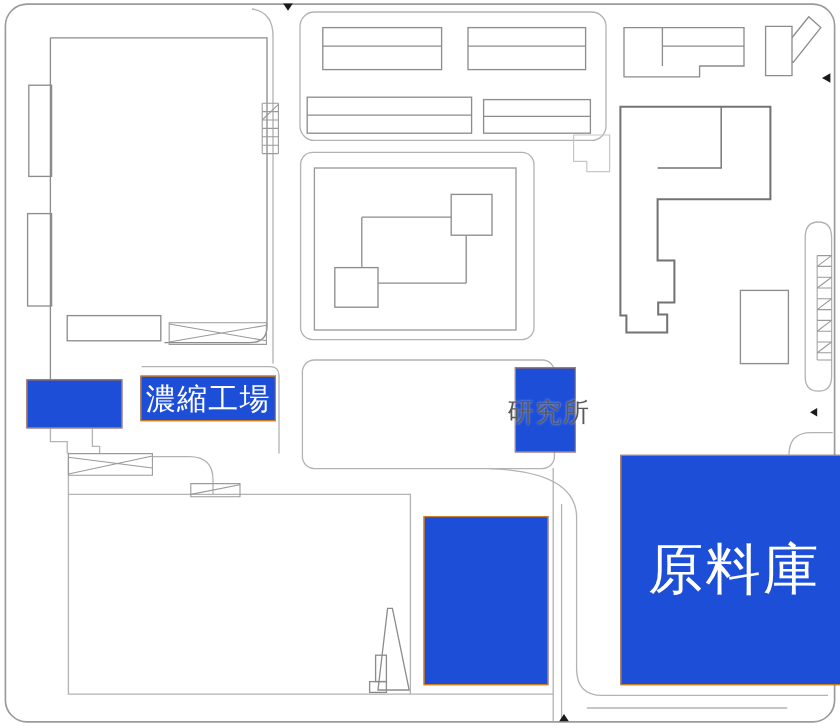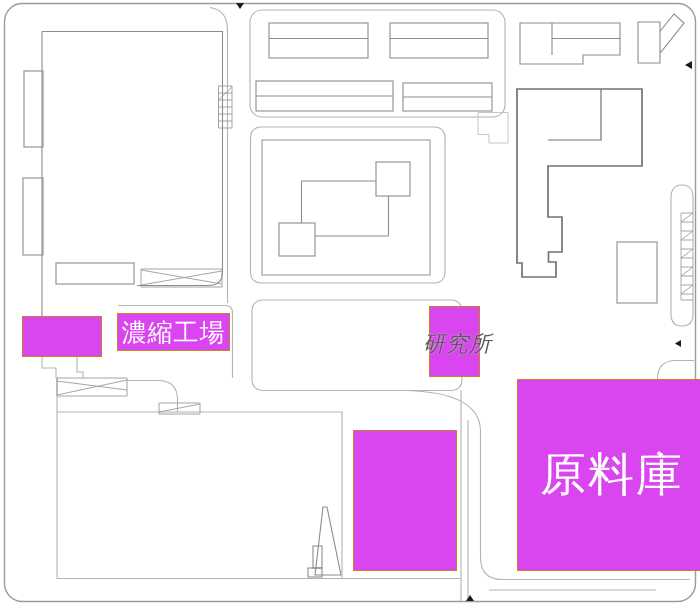--- a/index.html
+++ b/index.html
@@ -2,33 +2,33 @@
 <html><head>
 <meta charset="utf-8">
 <style>
   html,body{margin:0;padding:0;background:#ffffff;}
   .map{
     position:relative;width:700px;height:607px;background:#ffffff;overflow:hidden;
     font-family:"Liberation Sans","DejaVu Sans",sans-serif;
   }
   .map svg{position:absolute;left:0;top:0;z-index:1;}
   .bld{
-    position:absolute;z-index:2;background:#d946ef;border:1px solid #CC7E25;
+    position:absolute;z-index:2;background:#1d4ed8;border:1px solid #CC7E25;
     box-sizing:border-box;display:flex;align-items:center;justify-content:center;
     color:#ffffff;white-space:nowrap;
   }
   .bld-west{left:22px;top:316px;width:80px;height:41px;}
   .bld-noshuku{left:117px;top:313px;width:113px;height:38px;font-size:25px;letter-spacing:1px;}
   .bld-hakko{left:261px;top:314px;width:161px;height:69px;font-size:36px;letter-spacing:2px;}
   .bld-kenkyujo{left:429px;top:306px;width:51px;height:71px;}
   .bld-south{left:353px;top:430px;width:104px;height:141px;}
   .bld-genryoko{left:517px;top:379px;width:190px;height:192px;font-size:46px;letter-spacing:2px;}
   .kenkyujo-label{
     position:absolute;z-index:3;left:423px;top:329px;font-size:22px;letter-spacing:1px;
-    color:#595959;white-space:nowrap;text-shadow:0 0 2px rgba(255,255,255,.6);font-style:italic;
+    color:#595959;white-space:nowrap;text-shadow:0 0 2px rgba(255,255,255,.6);
   }
 </style>
 </head>
 <body>
 
 <div class="map">
 
   <svg width="700" height="607" viewBox="0 0 700 607">
 
     <g fill="none" stroke="#9B9B9B" stroke-width="1.4">

